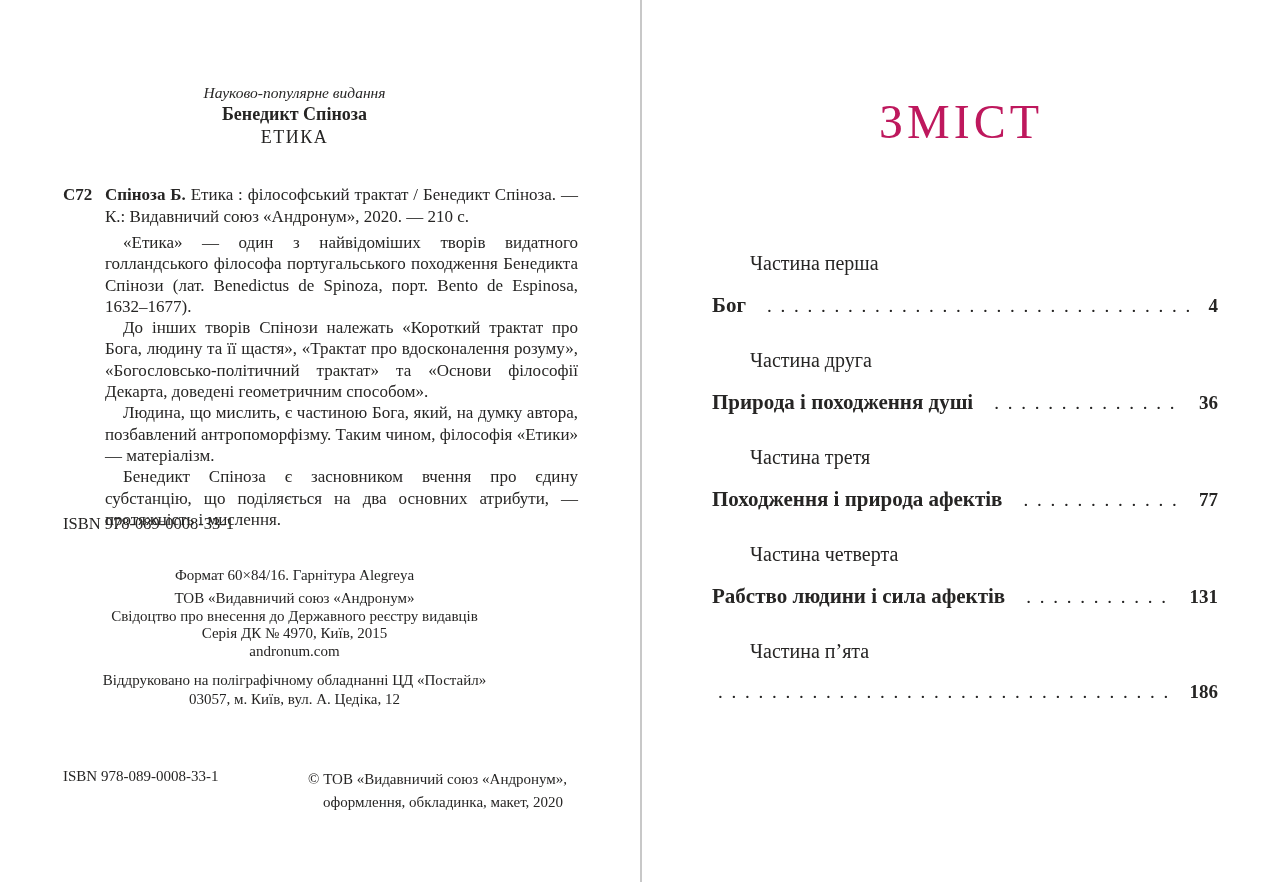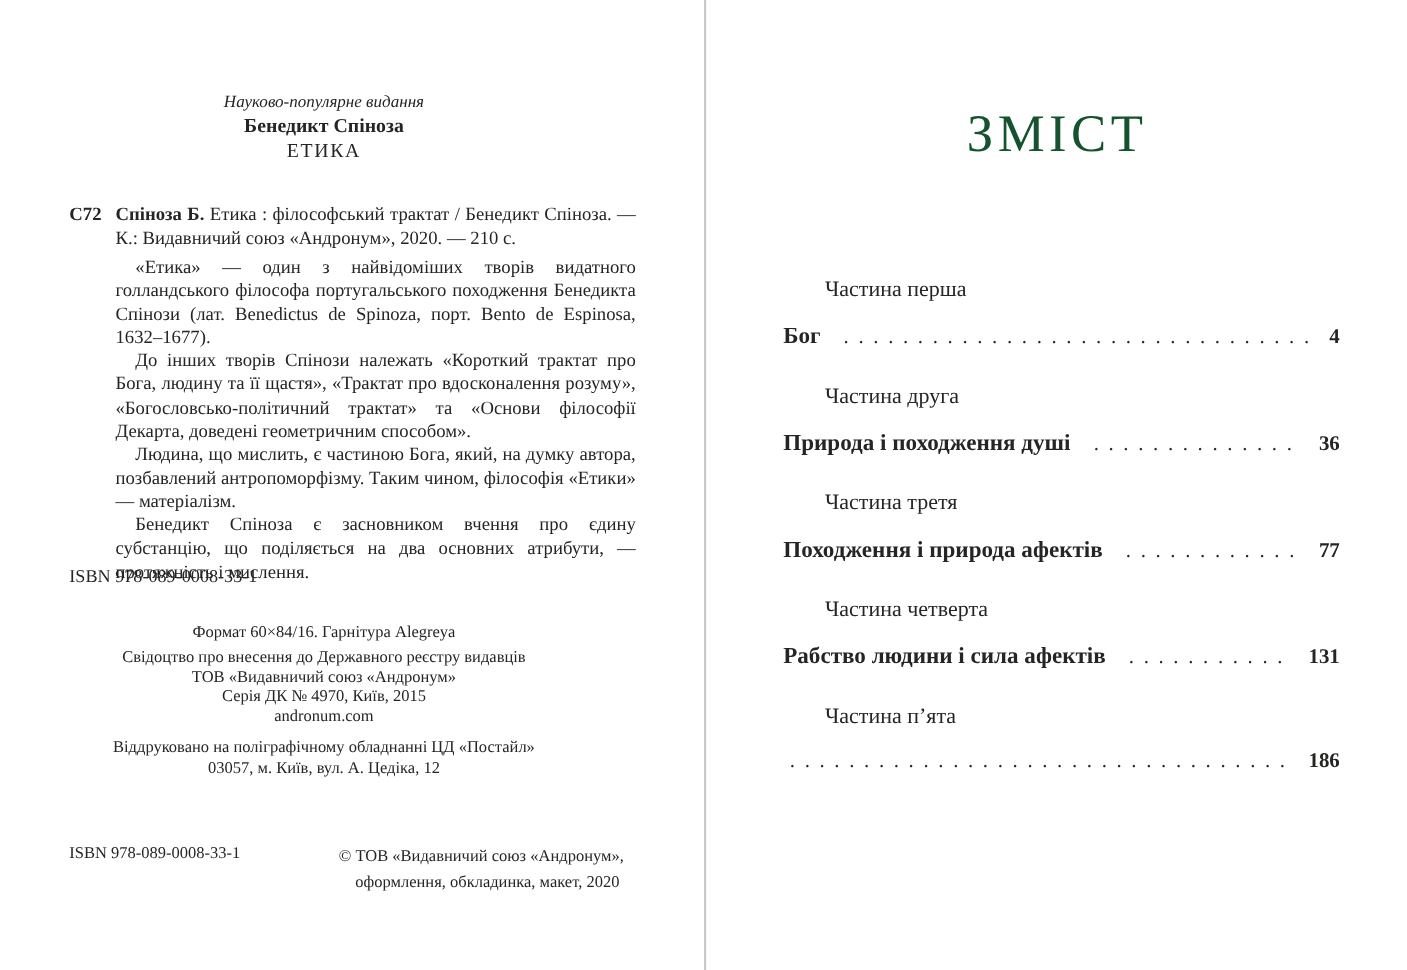--- a/index.html
+++ b/index.html
@@ -51,21 +51,21 @@
   .print-block { top: 671px; font-size: 15px; line-height: 18.5px; }
 
   .footer-isbn { position: absolute; top: 768px; left: 63px; font-size: 15px; }
   .copyright { position: absolute; top: 768px; left: 308px; font-size: 15px; line-height: 23px; }
   .copyright .indent { padding-left: 15px; }
 
   
   .toc-title {
     position: absolute; top: 98px; left: 0; width: 100%;
     text-align: center; font-size: 48px; line-height: 1;
-    letter-spacing: 4px; font-weight: 400; color: #14532d;
+    letter-spacing: 4px; font-weight: 400; color: #be185d;
   }
   .toc { position: absolute; top: 250px; left: 69px; width: 506px; }
   .toc-item { height: 97px; }
   .toc-part { margin-left: 38px; font-size: 20px; line-height: 26px; }
   .toc-line { display: flex; align-items: baseline; margin-top: 17px; gap: 15px; }
   .toc-chapter { font-weight: bold; font-size: 21px; white-space: nowrap; }
   .toc-leader {
     flex: 1; overflow: hidden; white-space: nowrap;
     margin: 0 3px 0 6px; font-size: 19px; letter-spacing: 2px; color: #262524;
   }
@@ -97,22 +97,22 @@
       <p>До інших творів Спінози належать «Короткий трактат про Бога, людину та її щастя», «Трактат про вдосконалення розуму», «Богословсько-політичний трактат» та «Основи філософії Декарта, доведені геометричним способом».</p>
       <p>Людина, що мислить, є частиною Бога, який, на думку автора, позбавлений антропоморфізму. Таким чином, філософія «Етики» — матеріалізм.</p>
       <p>Бенедикт Спіноза є засновником вчення про єдину субстанцію, що поділяється на два основних атрибути, — протяжність і мислення.</p>
     </div>
 
     <div class="isbn-mid">ISBN 978-089-0008-33-1</div>
 
     <div class="center-col format-line">Формат 60×84/16. Гарнітура Alegreya</div>
 
     <div class="center-col publisher-block">
+      <div>ТОВ «Видавничий союз «Андронум»</div>
       <div>Свідоцтво  про внесення до Державного реєстру видавців</div>
-      <div>ТОВ «Видавничий союз «Андронум»</div>
       <div>Серія ДК № 4970, Київ, 2015</div>
       <div>andronum.com</div>
     </div>
 
     <div class="center-col print-block">
       <div>Віддруковано на поліграфічному обладнанні ЦД «Постайл»</div>
       <div>03057, м. Київ, вул. А. Цедіка, 12</div>
     </div>
 
     <div class="footer-isbn">ISBN 978-089-0008-33-1</div>

